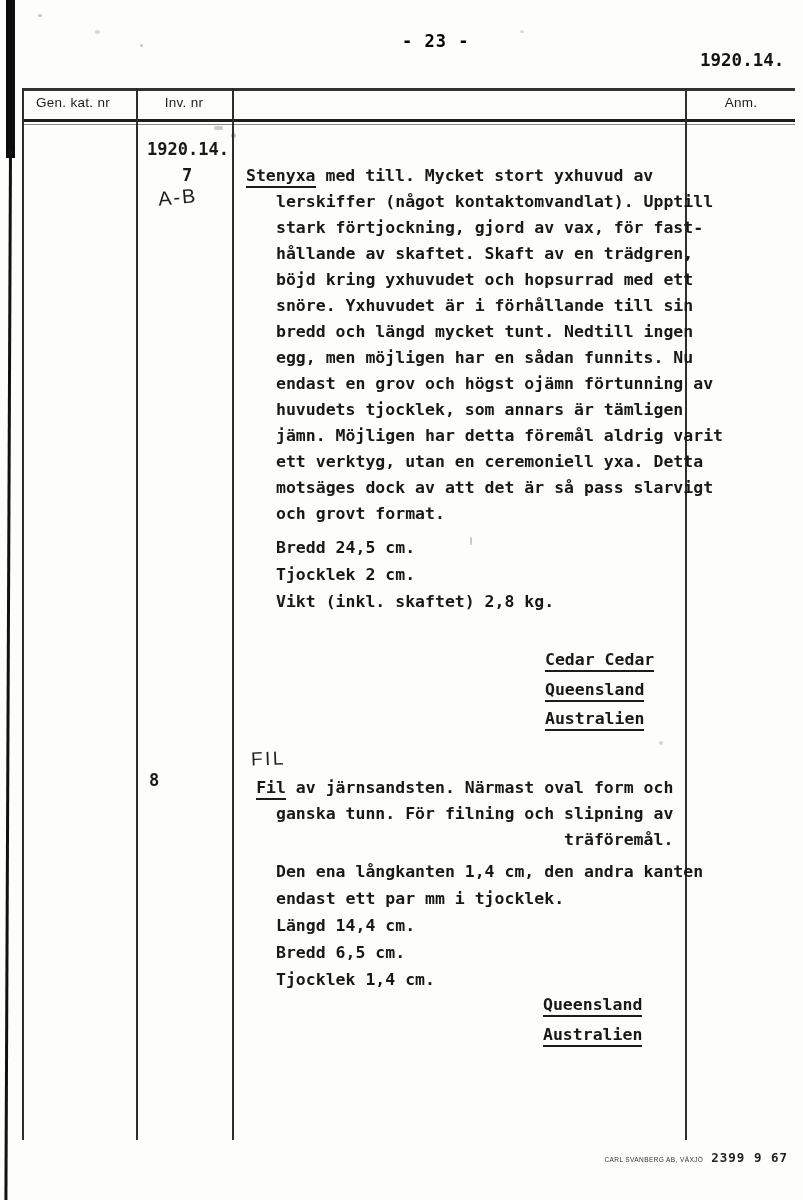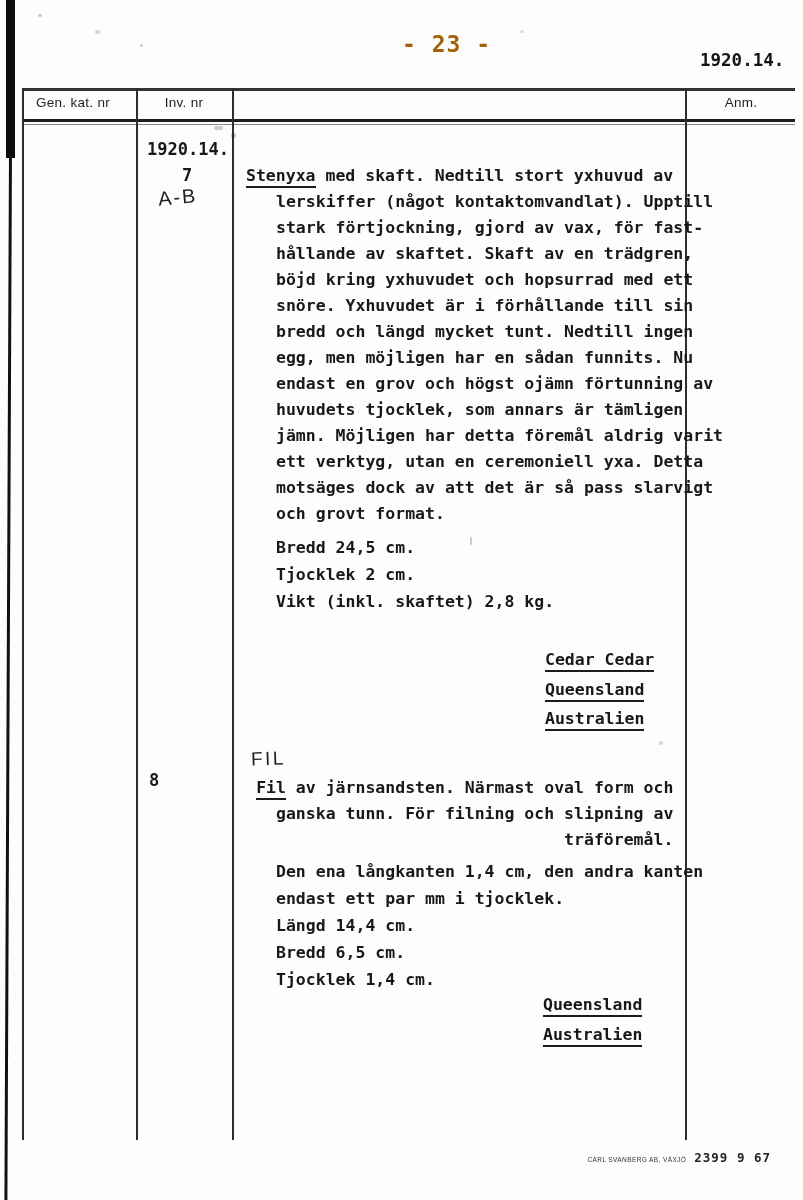--- a/index.html
+++ b/index.html
@@ -37,21 +37,21 @@
   .th2{left:136px;width:96px;}
   .th4{left:685px;width:112px;}
 
   
   .t{font-family:"DejaVu Sans Mono", monospace;font-weight:700;color:#181818;font-size:16.5px;}
   .tline{height:26px;line-height:26px;white-space:nowrap;}
   .ind{padding-left:30px;}
   .u{border-bottom:2.5px solid #1c1c1c;padding-bottom:1px;}
 
   .pagenum{position:absolute;left:402px;top:31px;font-family:"DejaVu Sans Mono", monospace;
-           font-weight:700;font-size:23px;color:#a16207;letter-spacing:1px;}
+           font-weight:700;font-size:17px;color:#000000;letter-spacing:1px;}
   .reftop{position:absolute;left:700px;top:50px;font-family:"DejaVu Sans Mono", monospace;
           font-weight:700;font-size:17.5px;color:#141414;}
 
   .invgroup{position:absolute;left:147px;top:139px;font-size:17px;}
   .invnr1{position:absolute;left:182px;top:165px;font-size:17px;}
   .invnr2{position:absolute;left:149px;top:770px;font-size:17px;}
 
   .hand{position:absolute;color:#1f1f1f;font-family:"Liberation Sans", sans-serif;}
   .hand1{left:158px;top:186px;font-size:20px;letter-spacing:2px;transform:rotate(-5deg);}
   .hand2{left:251px;top:748px;font-size:19px;letter-spacing:2.5px;transform:rotate(-2deg);}
@@ -61,21 +61,21 @@
   .meas1 .tline{height:27px;line-height:27px;}
   .loc1{position:absolute;left:545px;top:645px;}
   .loc1 .tline{height:29.5px;line-height:29.5px;}
 
   .desc2{position:absolute;left:246px;top:775px;text-align:right;}
   .meas2{position:absolute;left:276px;top:858px;}
   .meas2 .tline{height:27px;line-height:27px;}
   .loc2{position:absolute;left:543px;top:990px;}
   .loc2 .tline{height:30px;line-height:30px;}
 
-  .footer{position:absolute;right:32px;top:1150px;display:flex;align-items:baseline;gap:8px;}
+  .footer{position:absolute;right:15px;top:1150px;display:flex;align-items:baseline;gap:8px;}
   .printer{font-size:6.5px;color:#333;letter-spacing:.4px;}
   .printcode{font-family:"DejaVu Sans Mono", monospace;font-weight:700;font-size:12.5px;color:#222;letter-spacing:1px;}
 </style>
 </head>
 <body>
 
 <div class="page">
 
   <div class="scanbar-thick"></div>
   <div class="scanbar-thin"></div>
@@ -101,21 +101,21 @@
 
   <div class="th th1">Gen. kat. nr</div>
   <div class="th th2">Inv. nr</div>
   <div class="th th4">Anm.</div>
 
   <div class="t invgroup">1920.14.</div>
   <div class="t invnr1">7</div>
   <div class="hand hand1">A-B</div>
 
   <div class="t desc1">
-    <div class="tline"><span class="u">Stenyxa</span><span> med skaft. Nedtill stort yxhuvud av</span></div>
+    <div class="tline"><span class="u">Stenyxa</span><span> med till. Mycket stort yxhuvud av</span></div>
     <div class="tline ind">lerskiffer (något kontaktomvandlat). Upptill</div>
     <div class="tline ind">stark förtjockning, gjord av vax, för fast-</div>
     <div class="tline ind">hållande av skaftet. Skaft av en trädgren,</div>
     <div class="tline ind">böjd kring yxhuvudet och hopsurrad med ett</div>
     <div class="tline ind">snöre. Yxhuvudet är i förhållande till sin</div>
     <div class="tline ind">bredd och längd mycket tunt. Nedtill ingen</div>
     <div class="tline ind">egg, men möjligen har en sådan funnits. Nu</div>
     <div class="tline ind">endast en grov och högst ojämn förtunning av</div>
     <div class="tline ind">huvudets tjocklek, som annars är tämligen</div>
     <div class="tline ind">jämn. Möjligen har detta föremål aldrig varit</div>

